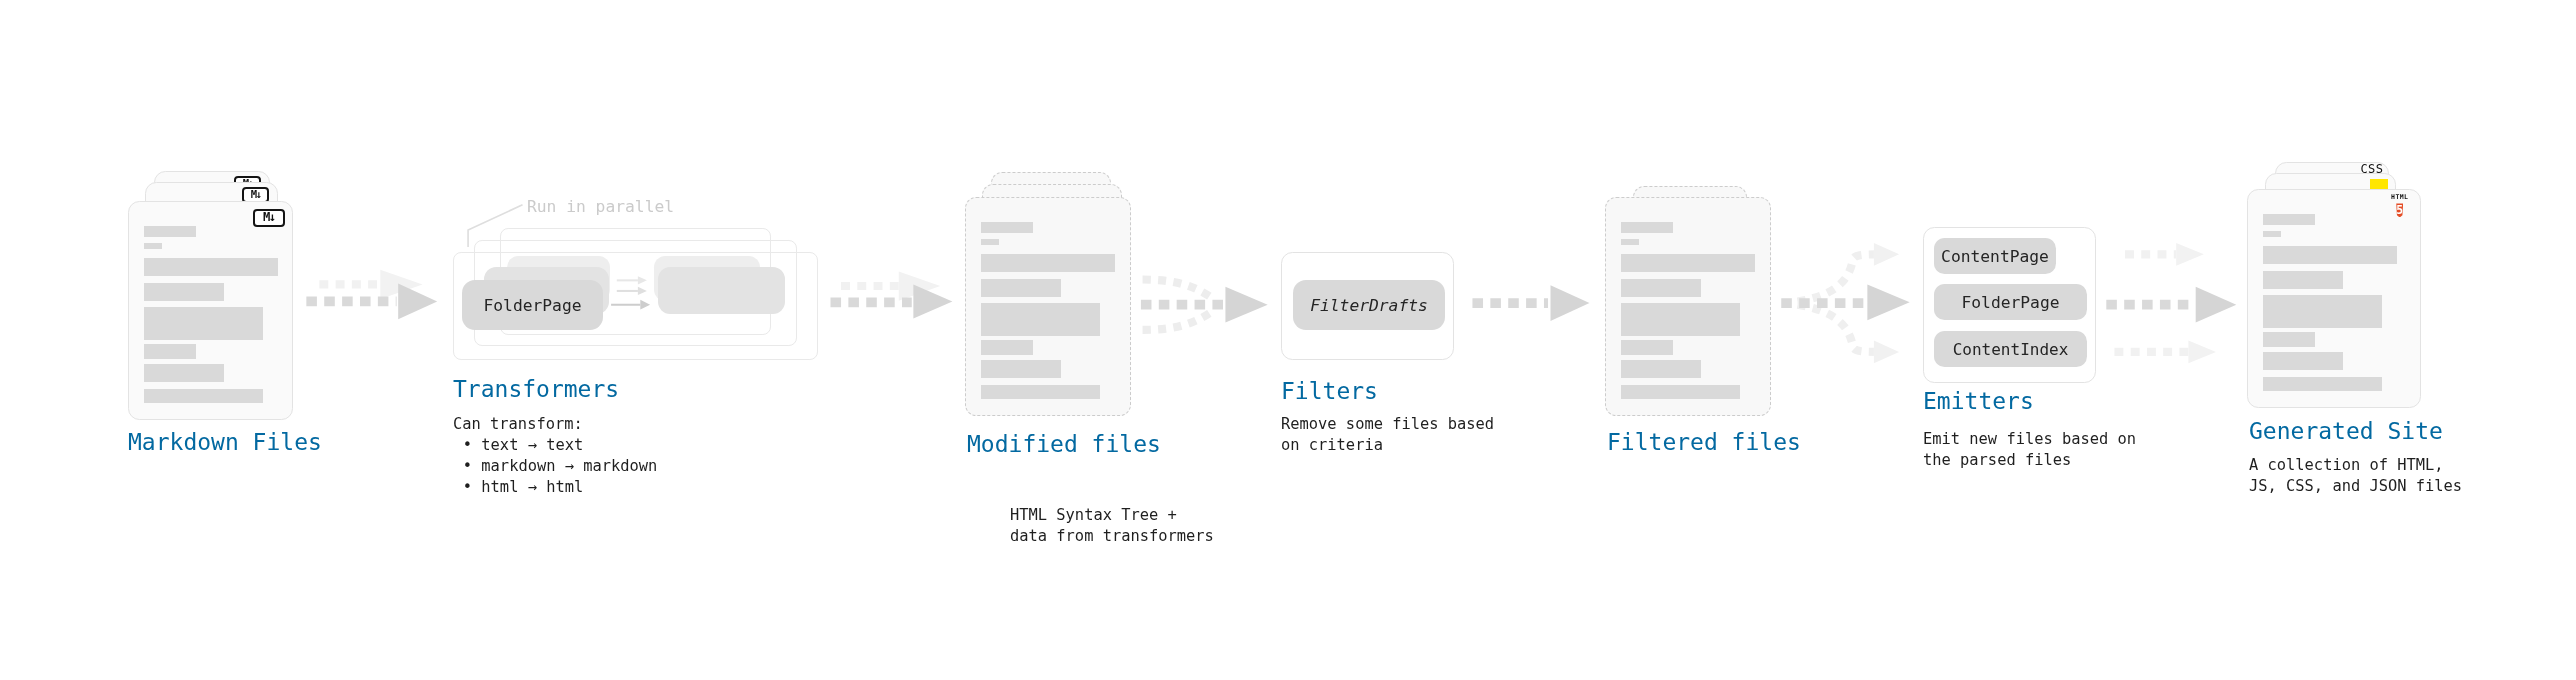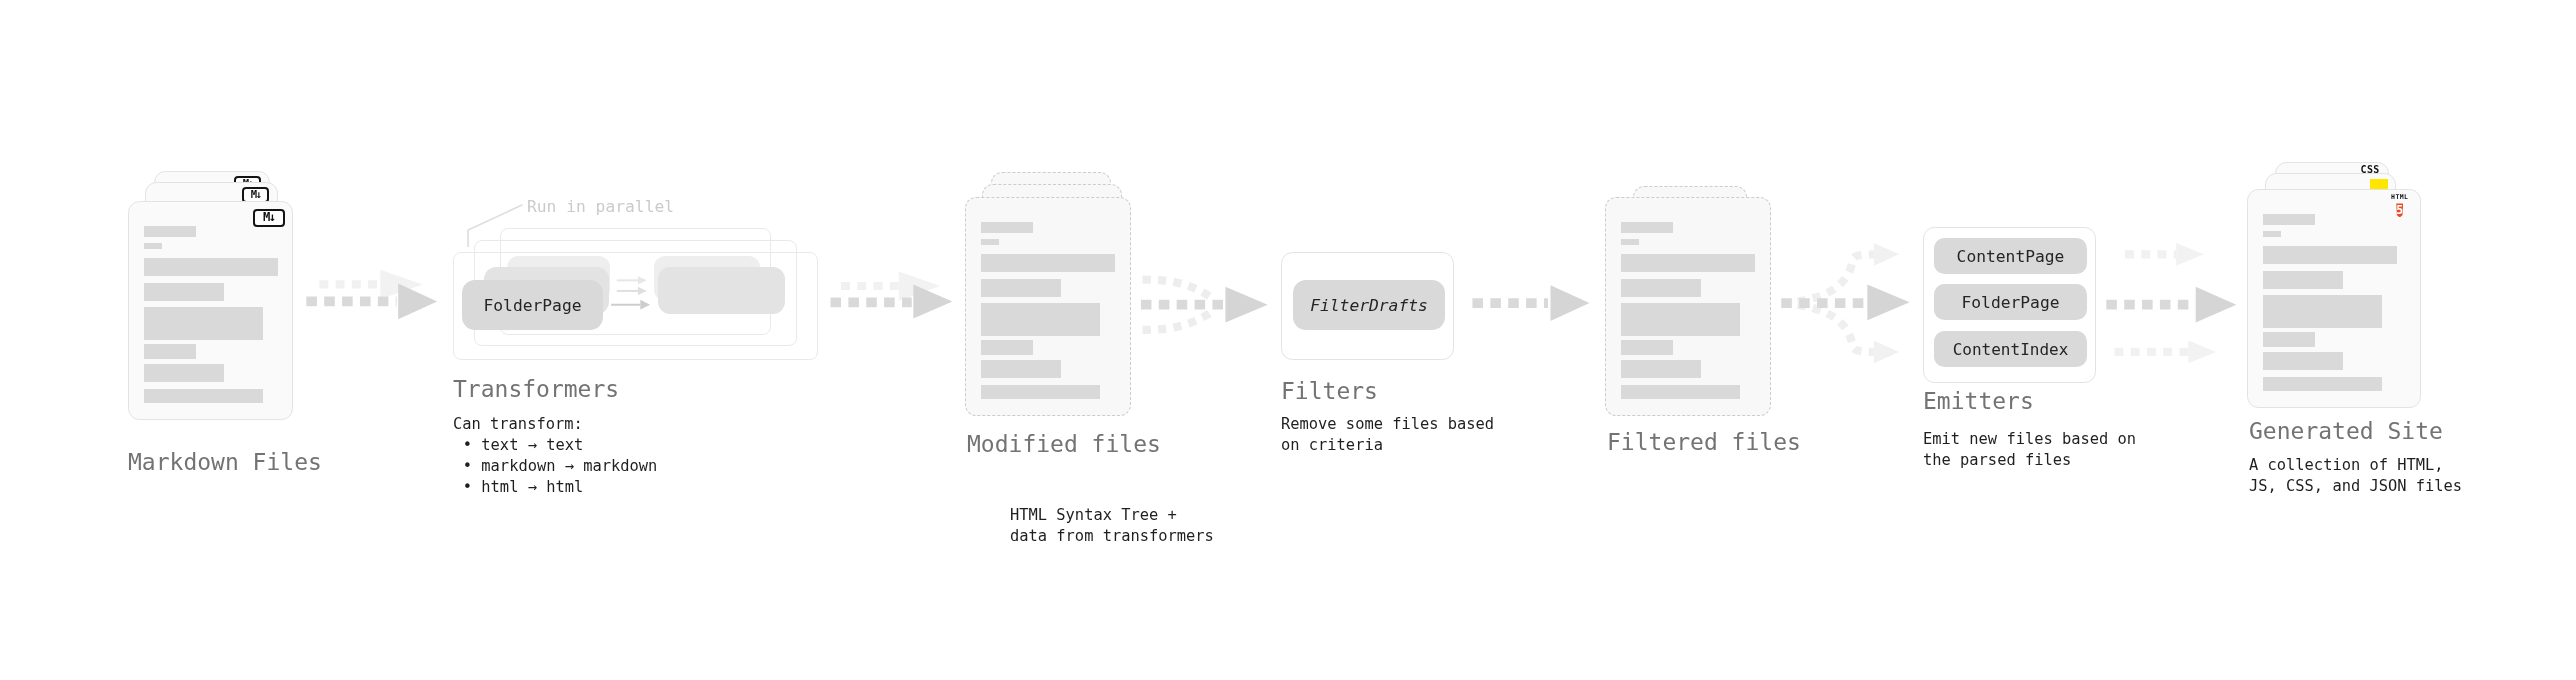--- a/index.html
+++ b/index.html
@@ -13,21 +13,21 @@
   
   .frame{position:absolute;box-sizing:border-box;border:1.6px solid #e9e9e9;border-radius:8.1px;background:transparent;}
   .panel{position:absolute;box-sizing:border-box;background:#ffffff;border:1.6px solid #e3e3e3;border-radius:11.4px;}
   
   .pill{position:absolute;box-sizing:border-box;background:#d9d9d9;border-radius:13px;
         display:flex;align-items:center;justify-content:center;font-size:16.3px;color:#252525;}
   .pill.g1{background:#e3e3e3;}
   .pill.g2{background:#eeeeee;}
   .pill.small{border-radius:10.6px;}
   
-  .caption{position:absolute;font-size:23px;color:#737373;white-space:nowrap;}
+  .caption{position:absolute;font-size:23px;color:#0369a1;white-space:nowrap;}
   .sub{position:absolute;font-size:15.4px;line-height:21px;color:#1f1f1f;white-space:pre-line;}
   .annotation{position:absolute;font-size:16.3px;color:#cbcbcb;white-space:nowrap;}
   .notes{position:absolute;font-size:15.4px;line-height:21px;color:#1f1f1f;}
   .notes .note{padding-left:9.8px;}
   
   .bars{position:absolute;left:14.6px;top:24.4px;}
   .bar{background:#d9d9d9;}
   .b1{width:52px;height:10.6px;margin-bottom:6.5px;}
   .b2{width:18.7px;height:5.7px;margin-bottom:9px;}
   .b3{width:134px;height:18px;margin-bottom:6.5px;}
@@ -40,21 +40,21 @@
   .md-icon{position:absolute;top:6.5px;right:7.3px;width:32px;height:18.7px;box-sizing:border-box;
            border:2.4px solid #141414;border-radius:4.1px;background:#fff;color:#141414;
            font-weight:bold;font-size:12.2px;line-height:13px;text-align:center;letter-spacing:-1.6px;}
   .md-icon.small{width:27px;height:16.3px;font-size:10.6px;line-height:10.6px;top:4.1px;right:8.1px;border-width:2px;}
   .html5-icon{position:absolute;top:4.1px;right:9.8px;width:21px;text-align:center;}
   .html5-icon .label{display:block;font-size:6.5px;font-weight:bold;color:#111;line-height:7.3px;letter-spacing:0.4px;}
   .html5-icon .shield{width:18.7px;height:20.3px;margin:0.8px auto 0;background:#e44d26;
         clip-path:polygon(0 0,100% 0,90% 84%,50% 100%,10% 84%);
         color:#fff;font-size:11.4px;font-weight:bold;line-height:18.7px;text-align:center;}
   .css-icon{position:absolute;top:3.3px;right:8.1px;width:19.5px;text-align:center;}
-  .css-icon .label{display:block;font-size:10px;font-weight:bold;line-height:7.3px;color:#111;letter-spacing:0.4px;}
+  .css-icon .label{display:block;font-size:12px;font-weight:normal;line-height:7.3px;color:#111;letter-spacing:0.4px;}
   .css-icon .underline{display:block;width:14px;height:2.4px;margin:0.8px auto 0;background:#2e6cf6;}
   .js-icon{position:absolute;top:4.9px;right:7.3px;width:18px;height:9.8px;background:#ffe600;}
   svg.overlay{position:absolute;left:0;top:0;z-index:12;pointer-events:none;}
 </style>
 </head>
 <body>
 
 <div class="canvas">
 
   <div class="card" style="left:154px;top:171px;width:116px;height:47px;z-index:1;">
@@ -69,21 +69,21 @@
       <div class="bar b1"></div>
         <div class="bar b2"></div>
         <div class="bar b3"></div>
         <div class="bar b4"></div>
       <div class="bar b5"></div>
         <div class="bar b6"></div>
         <div class="bar b7"></div>
         <div class="bar b8"></div>
     </div>
   </div>
-  <div class="caption" style="left:128px;top:429px;margin-top:20px;">Markdown Files</div>
+  <div class="caption" style="left:128px;top:429px;">Markdown Files</div>
 
   <div class="annotation" style="left:527px;top:197px;">Run in parallel</div>
   <div class="frame" style="left:500px;top:228px;width:271px;height:107px;"></div>
   <div class="frame" style="left:474px;top:240px;width:323px;height:106px;"></div>
   <div class="frame" style="left:453px;top:252px;width:365px;height:108px;"></div>
 
   <div class="pill g2" style="left:507px;top:256px;width:103px;height:45px;border-radius:11.4px;"></div>
   <div class="pill g1" style="left:484px;top:267px;width:125px;height:47px;border-radius:12.2px;"></div>
   <div class="pill" style="left:462px;top:280px;width:141px;height:50px;">FolderPage</div>
 
@@ -131,21 +131,21 @@
         <div class="bar b4"></div>
       <div class="bar b5"></div>
         <div class="bar b6"></div>
         <div class="bar b7"></div>
         <div class="bar b8"></div>
     </div>
   </div>
   <div class="caption" style="left:1607px;top:429px;">Filtered files</div>
 
   <div class="panel" style="left:1923px;top:227px;width:173px;height:156px;"></div>
-  <div class="pill small" style="left:1934px;top:238px;width:153px;height:36px;font-size:16.3px;">ContentPage</div>
+  <div class="pill small" style="left:1934px;top:238px;width:122px;height:36px;font-size:16.3px;">ContentPage</div>
   <div class="pill small" style="left:1934px;top:284px;width:153px;height:36px;font-size:16.3px;">FolderPage</div>
   <div class="pill small" style="left:1934px;top:331px;width:153px;height:36px;font-size:16px;">ContentIndex</div>
   <div class="caption" style="left:1923px;top:388px;">Emitters</div>
   <div class="sub" style="left:1923px;top:429px;">Emit new files based on
 the parsed files</div>
 
   <div class="card" style="left:2275px;top:162px;width:114px;height:46px;z-index:1;">
     <span class="css-icon">
       <span class="label">CSS</span>
       <span class="underline"></span>

